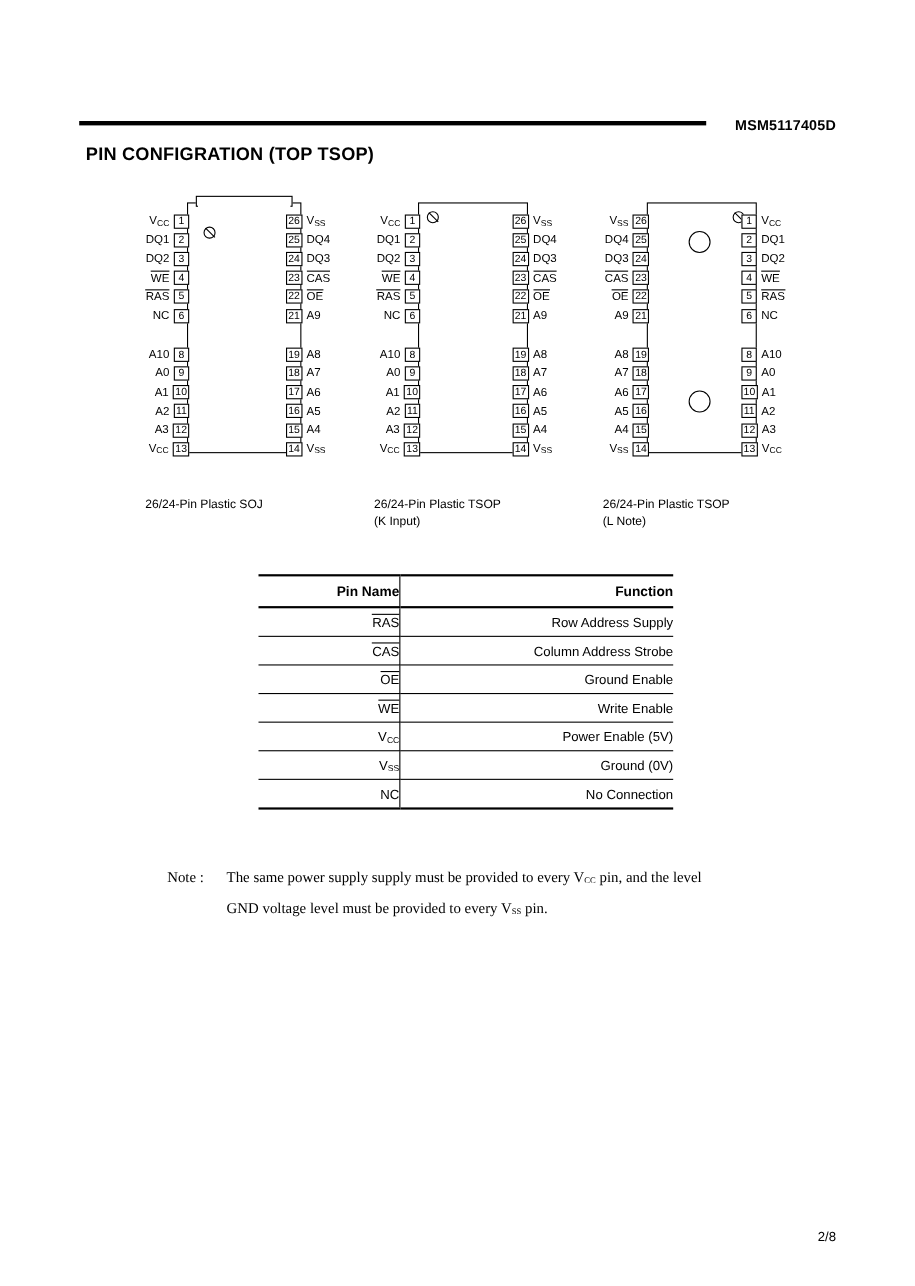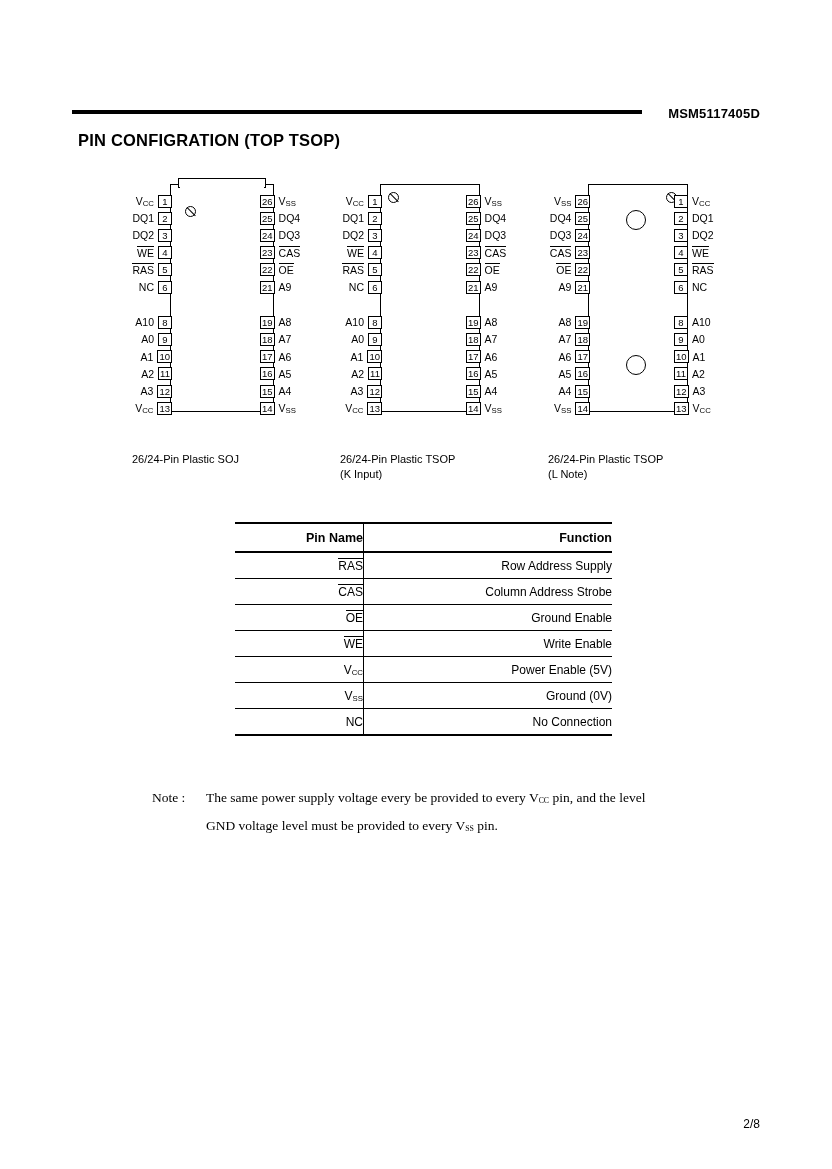--- a/index.html
+++ b/index.html
@@ -564,18 +564,18 @@
       <tr>
         <td class="col-name"><span>NC</span></td>
         <td>No Connection</td>
       </tr>
     </tbody>
 </table>
 
 <div id="note">
   <span class="note-label">Note :</span>
   <span class="note-body">
-    <span>The same power supply voltage every be provided to every V</span><span class="sub">CC</span><span> pin, and the level</span><br>
+    <span>The same power supply supply must be provided to every V</span><span class="sub">CC</span><span> pin, and the level</span><br>
     <span>GND voltage level must be provided to every V</span><span class="sub">SS</span><span> pin.</span>
   </span>
 </div>
 
 <div id="page-num">2/8</div>
 
 </body></html>

